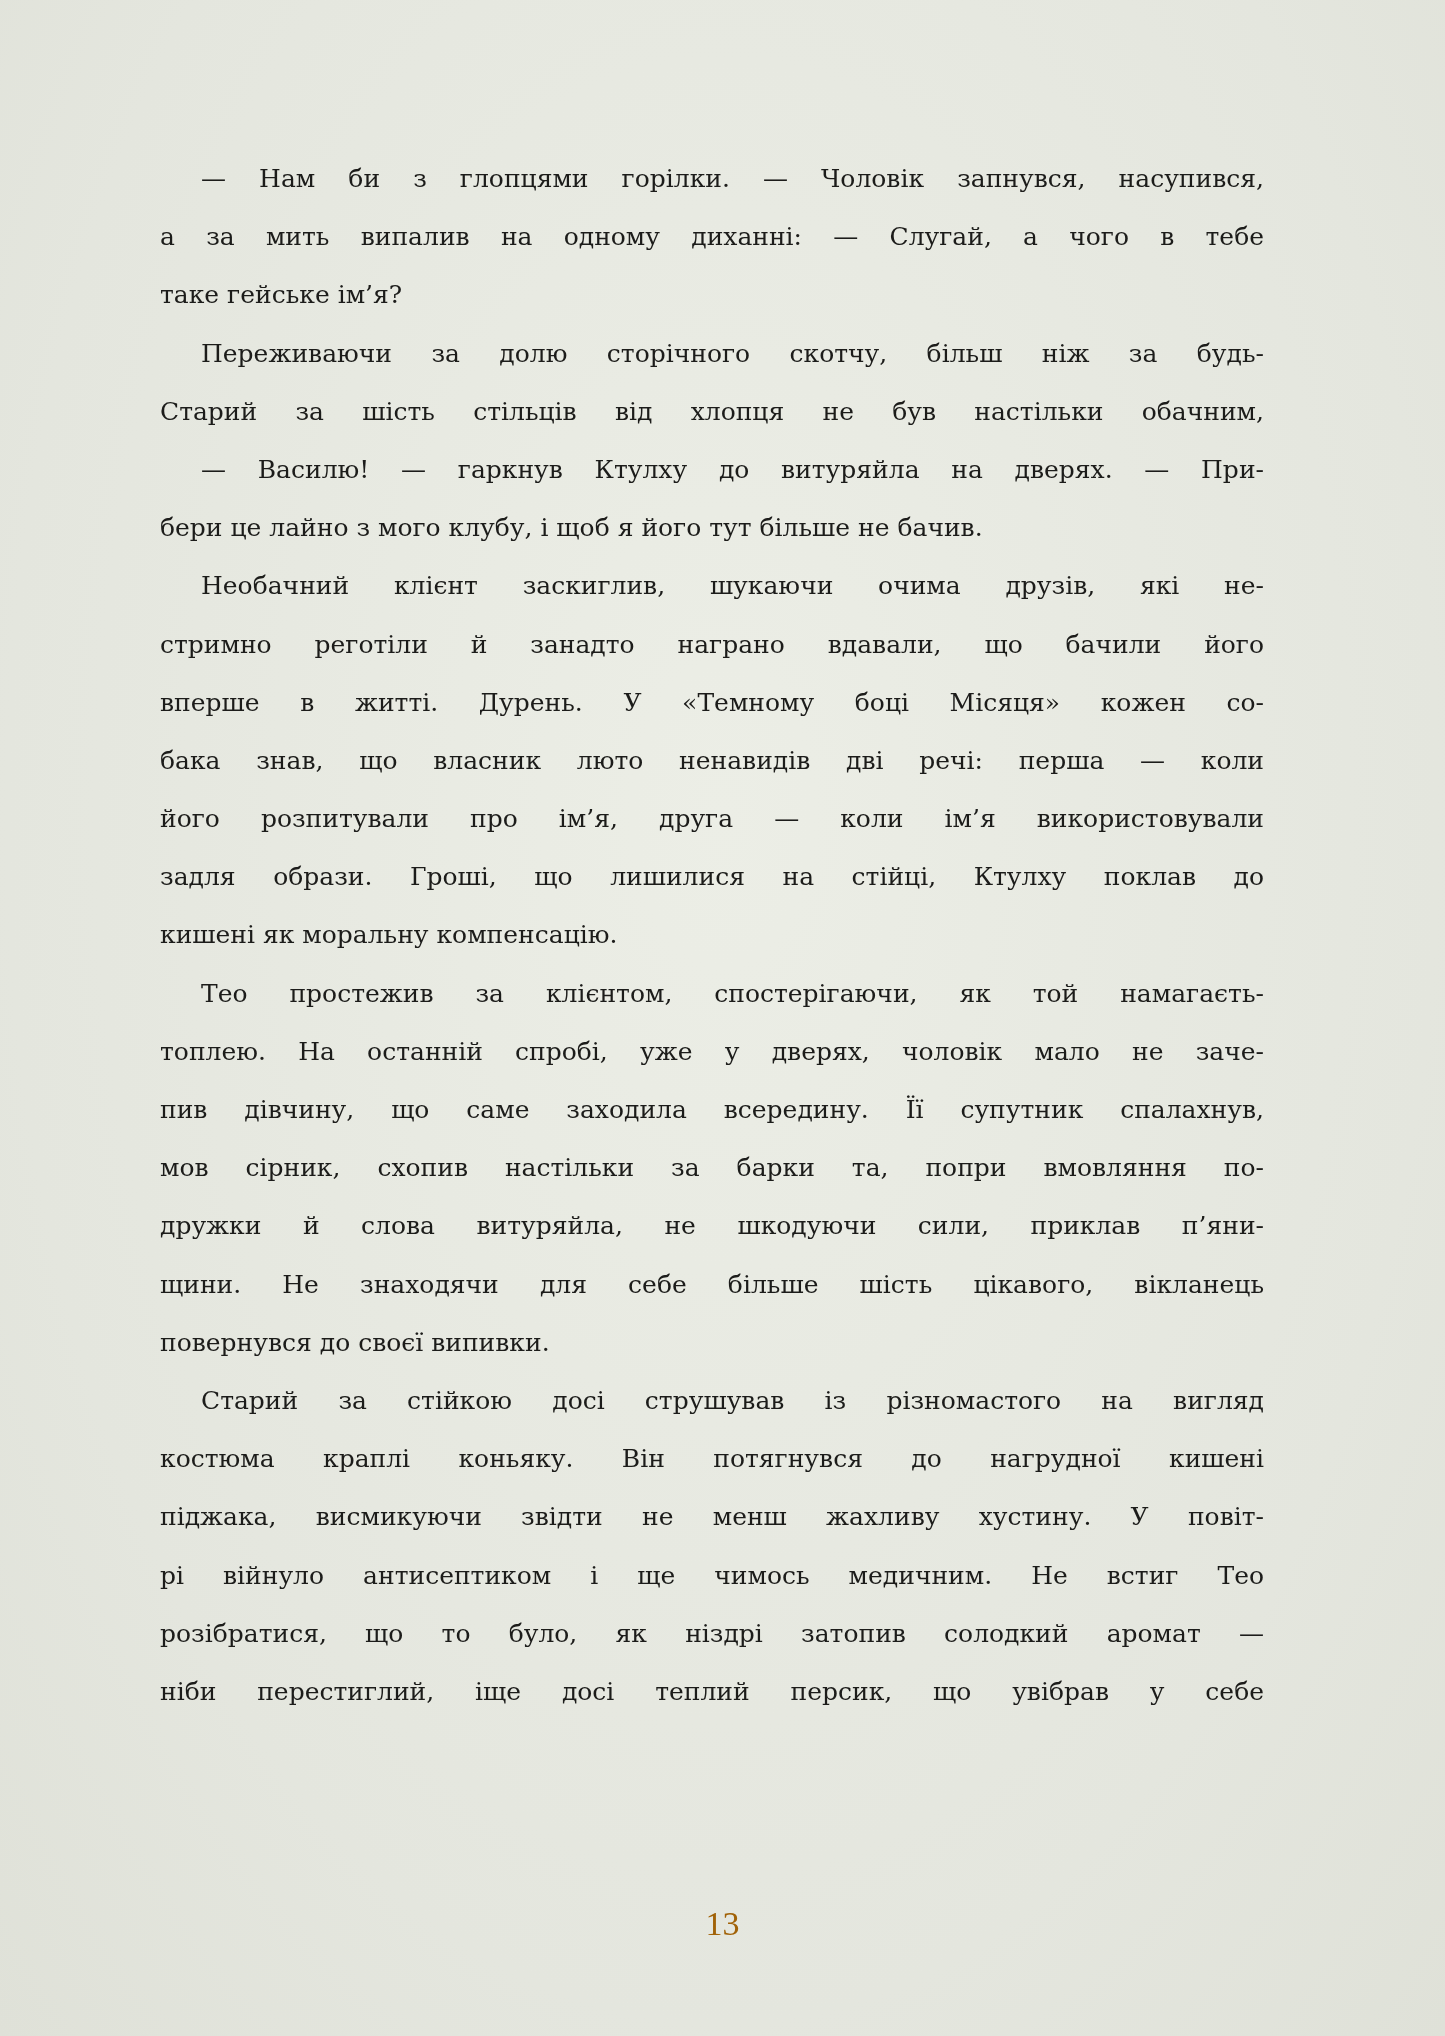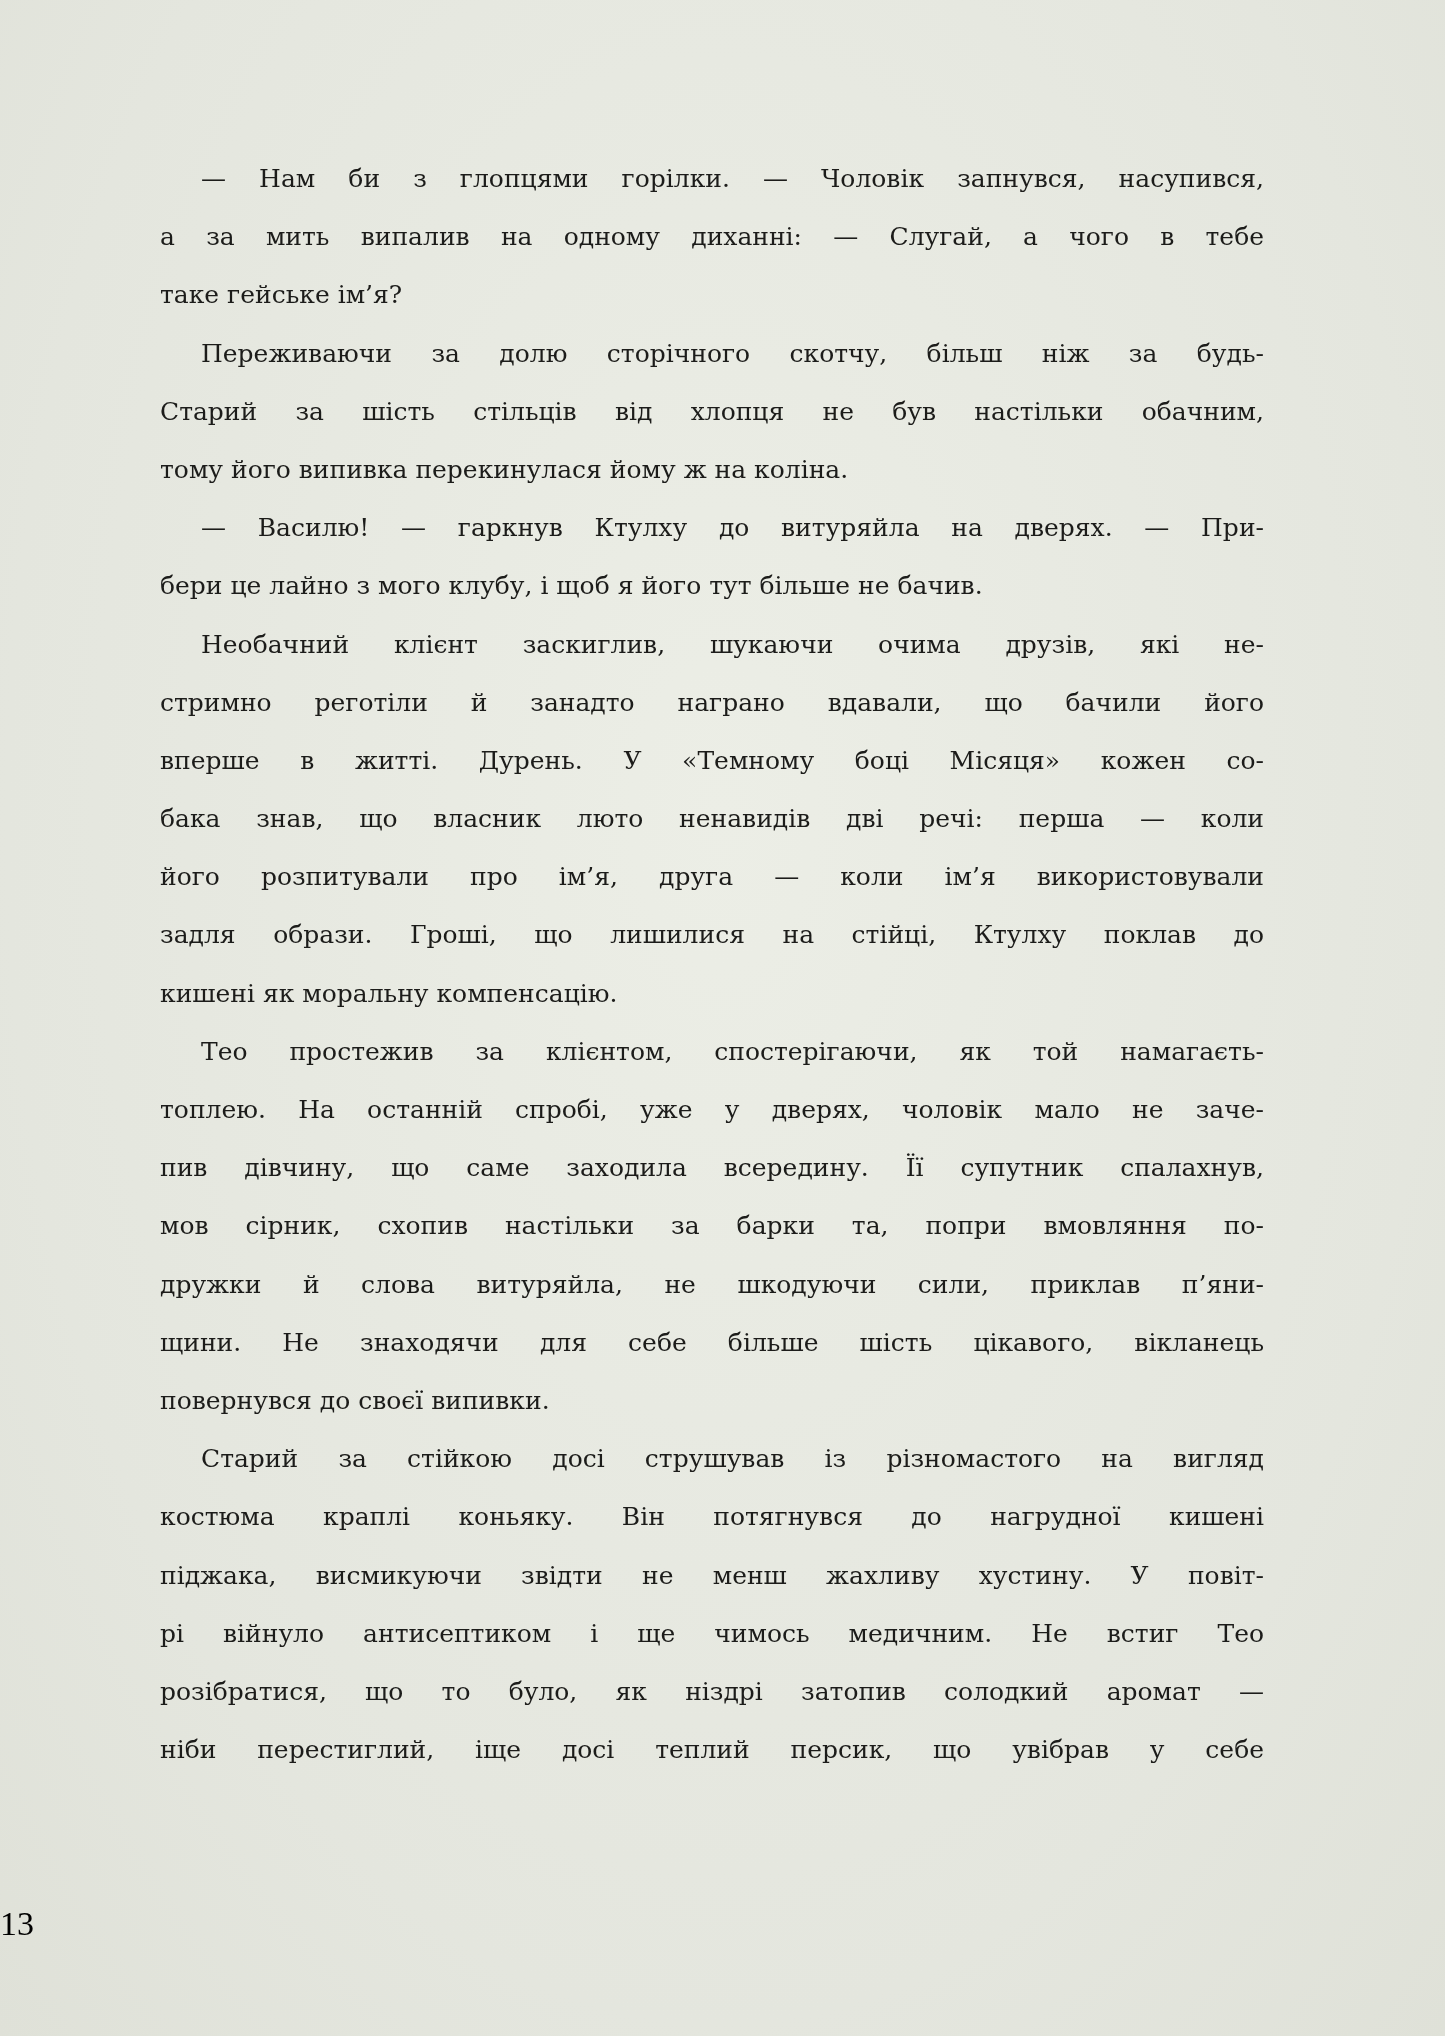--- a/index.html
+++ b/index.html
@@ -36,40 +36,40 @@
       text-align-last: left;
     }
     .line.indent {
       padding-left: 41px;
     }
     .folio {
       position: absolute;
       left: 0;
       width: 1445px;
       top: 1905px;
+      text-align: center;
       font-size: 34px;
       font-family: "Liberation Serif", "DejaVu Serif", serif;
-      color: #000000;
+      color: #a16207;
     }
   </style>
 </head>
 <body>
 
 <div class="page">
 
   <div>
     <span class="line indent">— Нам би з глопцями горілки. — Чоловік запнувся, насупився,</span>
     <span class="line">а за мить випалив на одному диханні: — Слугай, а чого в тебе</span>
     <span class="line last">таке гейське ім’я?</span>
   </div>
 
   <div>
     <span class="line indent">Переживаючи за долю сторічного скотчу, більш ніж за будь-</span>
     <span class="line">Старий за шість стільців від хлопця не був настільки обачним,</span>
-    <span class="line last">тому його випивка перекинулася йому ж на коліна.</span>
   </div>
 
   <div>
     <span class="line indent">— Василю! — гаркнув Ктулху до витуряйла на дверях. — При-</span>
     <span class="line last">бери це лайно з мого клубу, і щоб я його тут більше не бачив.</span>
   </div>
 
   <div>
     <span class="line indent">Необачний клієнт заскиглив, шукаючи очима друзів, які не-</span>
     <span class="line">стримно реготіли й занадто награно вдавали, що бачили його</span>

